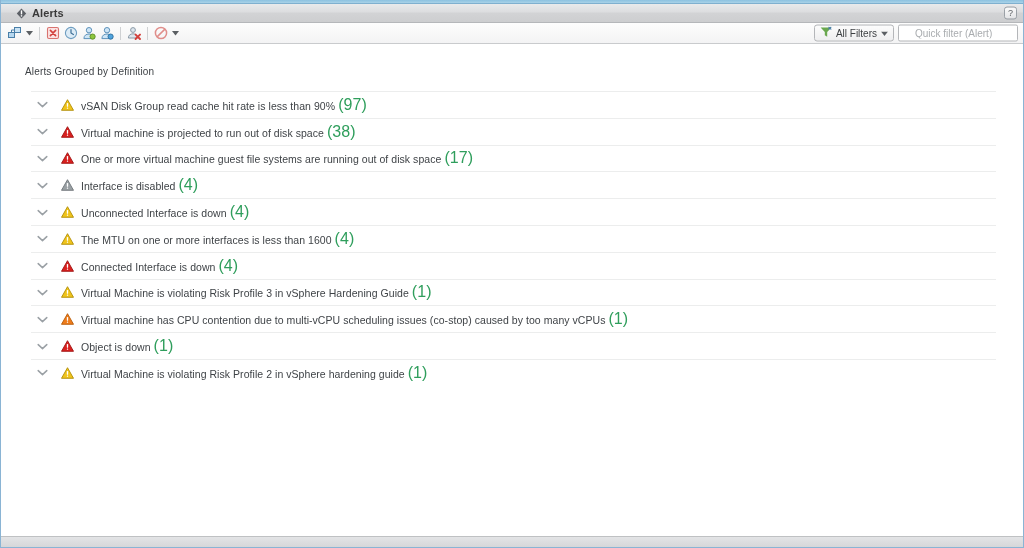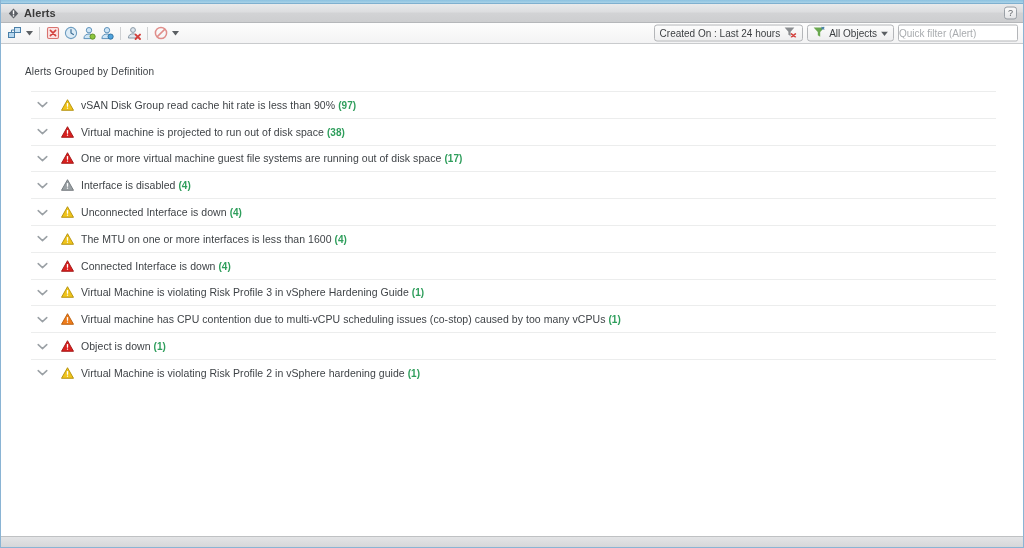--- a/index.html
+++ b/index.html
@@ -28,21 +28,21 @@
   }
 
   
   .titlebar {
     flex: 0 0 auto;
     height: 19px;
     background: linear-gradient(to bottom, #e9eaeb 0%, #dcdddf 45%, #d2d3d5 50%, #cdced0 100%);
     border-bottom: 1px solid #b5b7ba;
     display: flex;
     align-items: center;
-    padding: 0 4px 0 7px;
+    padding: 0 4px 0 15px;
     position: relative;
   }
   .titlebar-left { display: flex; align-items: center; gap: 5px; }
   .app-glyph {
     width: 11px; height: 11px;
     display: inline-flex; align-items: center; justify-content: center;
   }
   .title-text {
     font-size: 11px;
     color: #3a3a3a;
@@ -117,21 +117,21 @@
   }
   .pill .lbl { line-height: 1; }
   .quick-filter {
     height: 17px;
     width: 120px;
     border: 1px solid #b4b6b9;
     border-radius: 2px;
     background: #ffffff;
     font-size: 10px;
     color: #9b9ea1;
-    padding: 0 0;
+    padding: 0 16px;
     font-family: "Liberation Sans", sans-serif;
   }
   .quick-filter::placeholder { color: #a9acaf; }
 
   
   .content {
     flex: 1 1 auto;
     background: #ffffff;
     overflow: hidden;
     position: relative;
@@ -167,23 +167,22 @@
     flex: 0 0 28px;
   }
   .alert-text {
     font-size: 10.5px;
     color: #3f4347;
     white-space: nowrap;
     letter-spacing: .05px;
   }
   .alert-count {
     color: #2f9e5c;
-    font-size: 10px;
+    font-size: 16px;
     margin-left: 3px;
-    font-weight: bold;
   }
 
   
   .footer {
     flex: 0 0 auto;
     height: 11px;
     background: linear-gradient(to bottom, #e3e4e6 0%, #d6d7d9 100%);
     border-top: 1px solid #bfc1c3;
   }
 </style>
@@ -276,38 +275,29 @@
         </svg>
       </span>
       <span class="tb-caret">
         <svg width="7" height="5" viewBox="0 0 7 5">
             <polygon points="0,0 7,0 3.5,4.6" fill="#5b5f63"></polygon>
           </svg>
       </span>
     </div>
 
     <div class="tb-right">
-      <div class="pill">
-        <span class="lbl">Created On : Last 24 hours</span>
-        <span>
-          <svg width="13" height="11" viewBox="0 0 13 11">
-            <polygon points="0.6,1 10.4,1 6.6,5.2 6.6,9.6 4.4,8.2 4.4,5.2" fill="#8a8d90"></polygon>
-            <path d="M7.4 7.4 L11.4 10.6 M11.4 7.4 L7.4 10.6" stroke="#d3403c" stroke-width="1.5" stroke-linecap="round"></path>
-          </svg>
-        </span>
-      </div>
 
       <div class="pill">
         <span>
           <svg width="12" height="11" viewBox="0 0 12 11">
             <polygon points="0.6,1 11.4,1 7.2,5.4 7.2,10.2 4.8,8.7 4.8,5.4" fill="#6aa84f"></polygon>
             <path d="M8.8 0.6 L10.9 2.7 M10.9 0.6 L8.8 2.7" stroke="#4a7fa8" stroke-width="1.2" stroke-linecap="round"></path>
           </svg>
         </span>
-        <span class="lbl">All Objects</span>
+        <span class="lbl">All Filters</span>
         <span>
           <svg width="7" height="5" viewBox="0 0 7 5">
               <polygon points="0,0 7,0 3.5,4.6" fill="#5b5f63"></polygon>
             </svg>
         </span>
       </div>
 
       <input class="quick-filter" type="text" placeholder="Quick filter (Alert)" style="">
     </div>
   </div>

